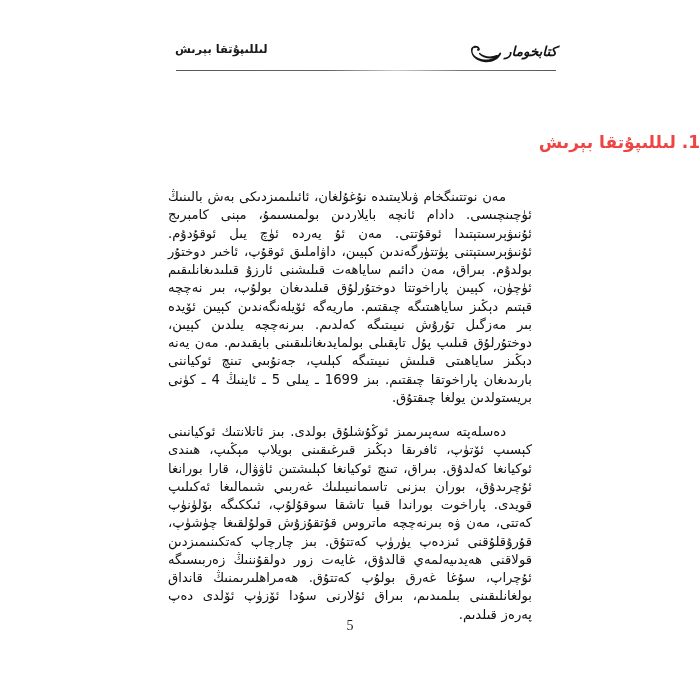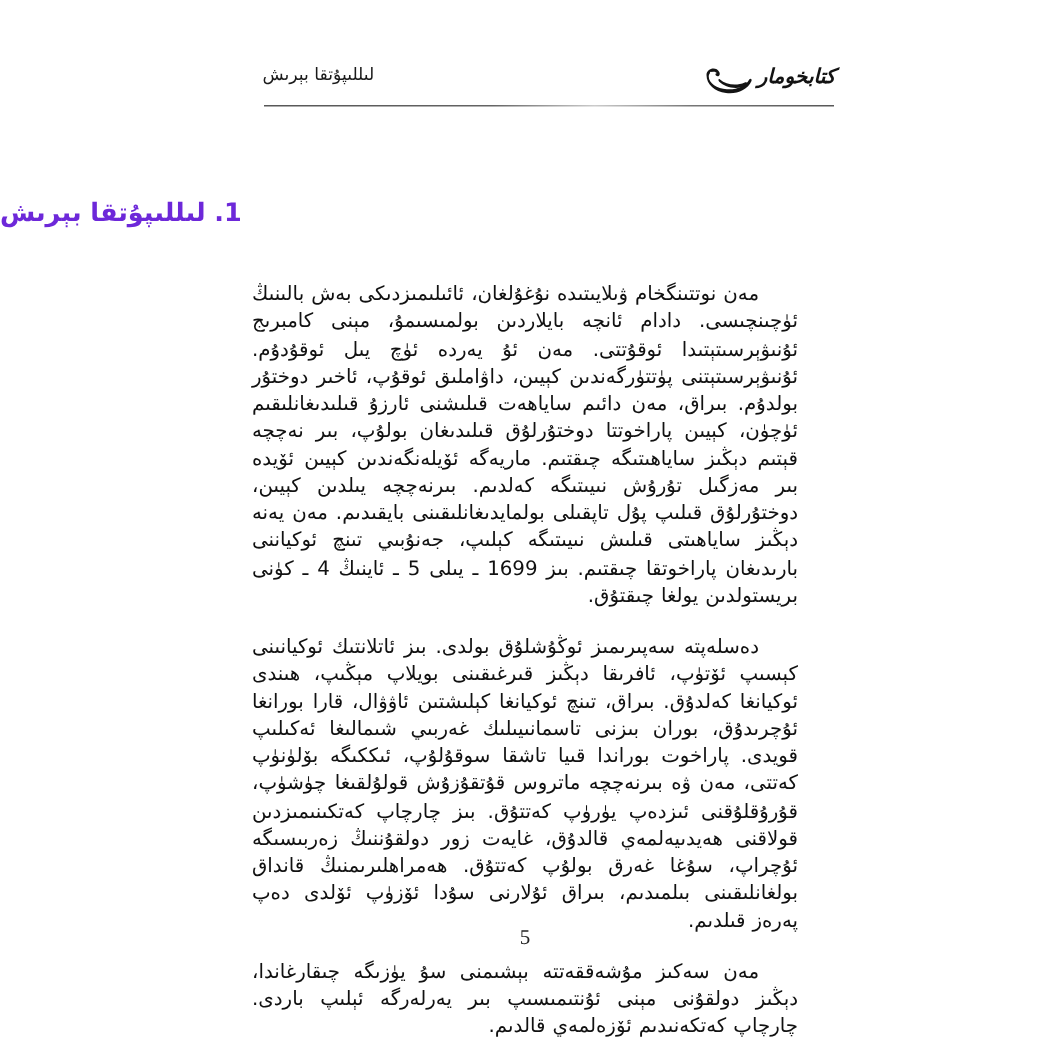--- a/index.html
+++ b/index.html
@@ -56,21 +56,21 @@
     white-space: nowrap;
     line-height: 1;
     padding-bottom: 2px;
   }
 
   .running-title {
     position: absolute;
     left: 0;
     top: 4px;
     font-size: 11.5px;
-    font-weight: 400;
+    font-weight: 700;
     color: #1a1a1a;
     white-space: nowrap;
     line-height: 1;
   }
 
   .header-rule {
     position: absolute;
     top: 70px;
     left: 176px;
     width: 380px;
@@ -82,24 +82,24 @@
         rgba(60,60,60,0.70) 75%,
         rgba(40,40,40,0.78) 100%);
   }
 
   
   .chapter-title {
     position: absolute;
     top: 120px;
     left: 0;
     width: 700px;
-    text-align: left;
+    text-align: right;
     font-size: 17px;
     font-weight: 700;
-    color: #6d28d9;
+    color: #ef4444;
     direction: rtl;
     line-height: 1.3;
     letter-spacing: 0.2px;
   }
 
   
   .body-text {
     position: absolute;
     top: 172px;
     left: 152px;
@@ -167,19 +167,18 @@
     <div class="running-title">لىللىپۇتقا بېرىش</div>
   </div>
 
   <div class="header-rule"></div>
 
   <h1 class="chapter-title">1. لىللىپۇتقا بېرىش</h1>
 
   <div class="body-text">
     <p>مەن نوتتىنگخام ۋىلايىتىدە نۇغۇلغان، ئائىلىمىزدىكى بەش بالىنىڭ ئۈچىنچىسى. دادام ئانچە بايلاردىن بولمىسىمۇ، مېنى كامبرىج ئۇنىۋېرسىتېتىدا ئوقۇتتى. مەن ئۇ يەردە ئۈچ يىل ئوقۇدۇم. ئۇنىۋېرسىتېتنى پۈتتۈرگەندىن كېيىن، داۋاملىق ئوقۇپ، ئاخىر دوختۇر بولدۇم. بىراق، مەن دائىم ساياھەت قىلىشنى ئارزۇ قىلىدىغانلىقىم ئۈچۈن، كېيىن پاراخوتتا دوختۇرلۇق قىلىدىغان بولۇپ، بىر نەچچە قېتىم دېڭىز ساياھىتىگە چىقتىم. ماريەگە ئۆيلەنگەندىن كېيىن ئۆيدە بىر مەزگىل تۇرۇش نىيىتىگە كەلدىم. بىرنەچچە يىلدىن كېيىن، دوختۇرلۇق قىلىپ پۇل تاپقىلى بولمايدىغانلىقىنى بايقىدىم. مەن يەنە دېڭىز ساياھىتى قىلىش نىيىتىگە كېلىپ، جەنۇبىي تىنچ ئوكياننى بارىدىغان پاراخوتقا چىقتىم. بىز 1699 ـ يىلى 5 ـ ئاينىڭ 4 ـ كۈنى بريستولدىن يولغا چىقتۇق.</p>
     <p class="cont">دەسلەپتە سەپىرىمىز ئوڭۇشلۇق بولدى. بىز ئاتلانتىك ئوكيانىنى كېسىپ ئۆتۈپ، ئافرىقا دېڭىز قىرغىقىنى بويلاپ مېڭىپ، ھىندى ئوكيانغا كەلدۇق. بىراق، تىنچ ئوكيانغا كېلىشتىن ئاۋۋال، قارا بورانغا ئۇچرىدۇق، بوران بىزنى تاسمانىيىلىك غەربىي شىمالىغا ئەكىلىپ قويدى. پاراخوت بوراندا قىيا تاشقا سوقۇلۇپ، ئىككىگە بۆلۈنۈپ كەتتى، مەن ۋە بىرنەچچە ماتروس قۇتقۇزۇش قولۇلقىغا چۈشۈپ، قۇرۇقلۇقنى ئىزدەپ يۈرۈپ كەتتۇق. بىز چارچاپ كەتكىنىمىزدىن قولاقنى ھەيدىيەلمەي قالدۇق، غايەت زور دولقۇننىڭ زەربىسىگە ئۇچراپ، سۇغا غەرق بولۇپ كەتتۇق. ھەمراھلىرىمنىڭ قانداق بولغانلىقىنى بىلمىدىم، بىراق ئۇلارنى سۇدا ئۆزۈپ ئۆلدى دەپ پەرەز قىلدىم.</p>
-    <p class="cont">مەن سەكىز مۇشەققەتتە بېشىمنى سۇ يۈزىگە چىقارغاندا، دېڭىز دولقۇنى مېنى ئۇنتىمىسىپ بىر يەرلەرگە ئېلىپ باردى. چارچاپ كەتكەنىدىم ئۆزەلمەي قالدىم.</p>
   </div>
 
   <div class="folio">5</div>
 
   <div class="scan"></div>
 </div>
 
 </body></html>

